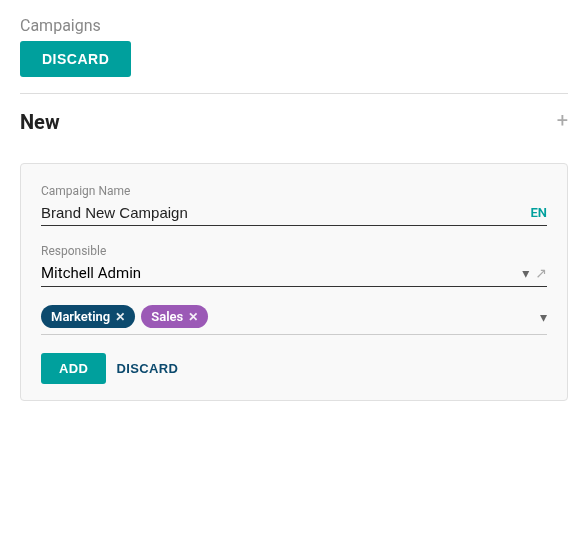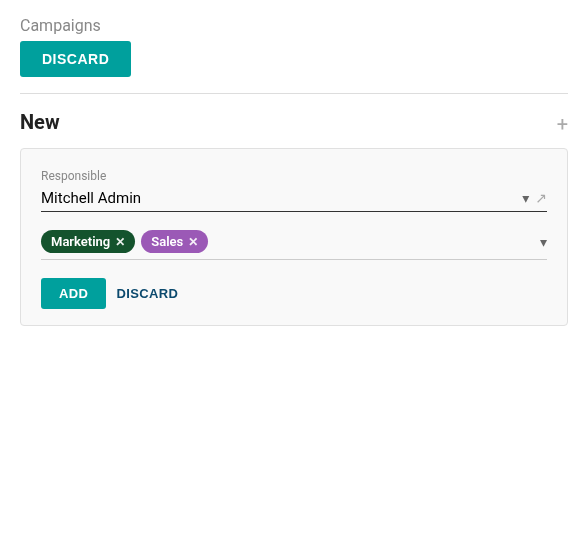--- a/index.html
+++ b/index.html
@@ -41,23 +41,23 @@
     }
 
     .divider {
       border: none;
       border-top: 1px solid #ddd;
       margin: 16px 0;
     }
 
     .section-header {
       display: flex;
-      align-items: flex-end;
+      align-items: flex-start;
       justify-content: space-between;
-      margin-bottom: 14px;
+      margin-bottom: 29px;
     }
 
     .section-title {
       font-size: 20px;
       font-weight: 700;
       color: #222;
     }
 
     .add-icon {
       font-size: 20px;
@@ -156,21 +156,21 @@
       gap: 5px;
       padding: 4px 10px;
       border-radius: 20px;
       font-size: 13px;
       font-weight: 600;
       color: #fff;
       cursor: default;
     }
 
     .tag-marketing {
-      background-color: #14532d;
+      background-color: #0c4a6e;
     }
 
     .tag-sales {
       background-color: #9b59b6;
     }
 
     .tag-close {
       cursor: pointer;
       font-size: 12px;
       opacity: 0.9;
@@ -238,20 +238,27 @@
 
   
   <div class="section-header">
     <span class="section-title">New</span>
     <span class="add-icon">+</span>
   </div>
 
   
   <div class="form-card">
 
+    <div class="form-group">
+      <label class="form-label">Campaign Name</label>
+      <div class="input-wrapper">
+        <input class="form-input" type="text" value="Brand New Campaign" style="">
+        <span class="lang-badge">EN</span>
+      </div>
+    </div>
 
     <div class="form-group">
       <label class="form-label">Responsible</label>
       <div class="select-wrapper">
         <span class="select-value">Mitchell Admin</span>
         <div class="select-icons">
           <span class="chevron-icon">▾</span>
           <span class="external-link-icon">↗</span>
         </div>
       </div>

